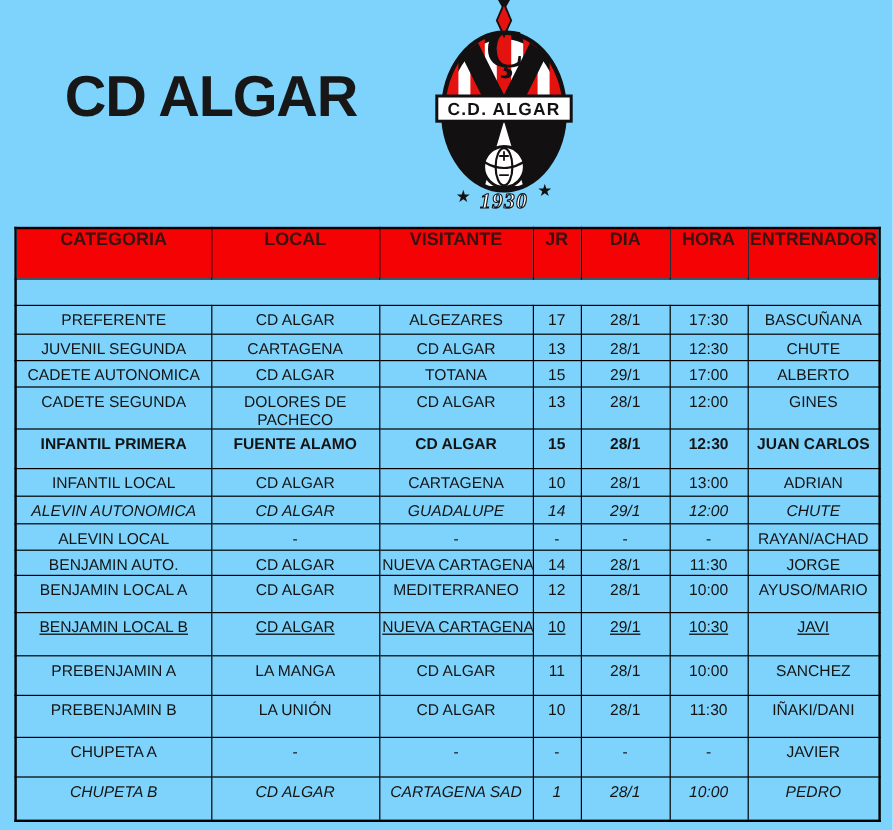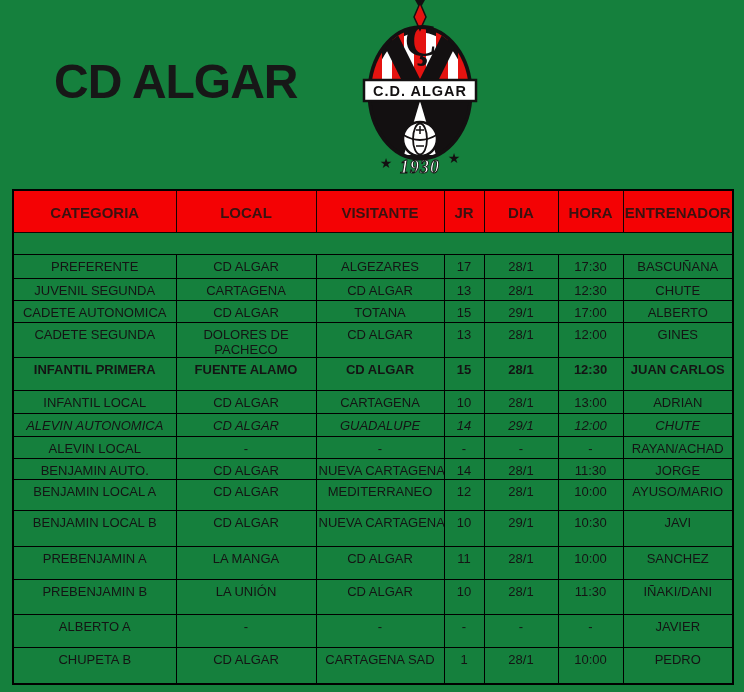--- a/index.html
+++ b/index.html
@@ -1,21 +1,21 @@
 <!DOCTYPE html>
 <html style="--header-bg: #f40204; --header-text: #3a1210;"><head>
 <meta charset="utf-8">
 <style>
   * { box-sizing: border-box; }
   html, body { margin: 0; padding: 0; background: #ffffff; }
   .page {
     position: relative;
     width: 744px;
     height: 692px;
-    background: #15803d;
+    background: #7dd3fc;
     font-family: "Liberation Sans", sans-serif;
     overflow: hidden;
   }
   .title {
     position: absolute;
     left: 54px;
     top: 56px;
     margin: 0;
     font-size: 48px;
     line-height: 52px;
@@ -44,21 +44,21 @@
   table.fixtures th, table.fixtures td {
     border: 1px solid #000000;
     text-align: center;
     overflow: hidden;
   }
   table.fixtures th {
     background: var(--header-bg, #f40204);
     color: var(--header-text, #3a1210);
     height: 42px;
     vertical-align: top;
-    padding-top: 13px;
+    padding-top: 0;
     font-size: 15px;
     font-weight: bold;
     white-space: nowrap;
     border-color: #140303;
   }
   table.fixtures td {
     vertical-align: top;
     padding: 4px 2px 0 2px;
     font-size: 13px;
     line-height: 15px;
@@ -227,21 +227,21 @@
         </tr>
         <tr style="height: 31px; margin-top: 15px;">
           <td class="cell-categoria">BENJAMIN LOCAL A</td>
           <td class="cell-local">CD ALGAR</td>
           <td class="cell-visitante">MEDITERRANEO</td>
           <td class="cell-jr">12</td>
           <td class="cell-dia">28/1</td>
           <td class="cell-hora">10:00</td>
           <td class="cell-entrenador">AYUSO/MARIO</td>
         </tr>
-        <tr style="height: 36px;">
+        <tr style="height: 36px; text-decoration: underline;">
           <td class="cell-categoria">BENJAMIN LOCAL B</td>
           <td class="cell-local">CD ALGAR</td>
           <td class="cell-visitante">NUEVA CARTAGENA</td>
           <td class="cell-jr">10</td>
           <td class="cell-dia">29/1</td>
           <td class="cell-hora">10:30</td>
           <td class="cell-entrenador">JAVI</td>
         </tr>
         <tr style="height: 33px;">
           <td class="cell-categoria">PREBENJAMIN A</td>
@@ -255,29 +255,29 @@
         <tr style="height: 35px;">
           <td class="cell-categoria">PREBENJAMIN B</td>
           <td class="cell-local">LA UNIÓN</td>
           <td class="cell-visitante">CD ALGAR</td>
           <td class="cell-jr">10</td>
           <td class="cell-dia">28/1</td>
           <td class="cell-hora">11:30</td>
           <td class="cell-entrenador">IÑAKI/DANI</td>
         </tr>
         <tr style="height: 33px;">
-          <td class="cell-categoria">ALBERTO A</td>
+          <td class="cell-categoria">CHUPETA A</td>
           <td class="cell-local">-</td>
           <td class="cell-visitante">-</td>
           <td class="cell-jr">-</td>
           <td class="cell-dia">-</td>
           <td class="cell-hora">-</td>
           <td class="cell-entrenador">JAVIER</td>
         </tr>
-        <tr style="height: 37px;">
+        <tr style="height: 37px; font-style: italic;">
           <td class="cell-categoria">CHUPETA B</td>
           <td class="cell-local">CD ALGAR</td>
           <td class="cell-visitante">CARTAGENA SAD</td>
           <td class="cell-jr">1</td>
           <td class="cell-dia">28/1</td>
           <td class="cell-hora">10:00</td>
           <td class="cell-entrenador">PEDRO</td>
         </tr>
       </tbody>
   </table>

